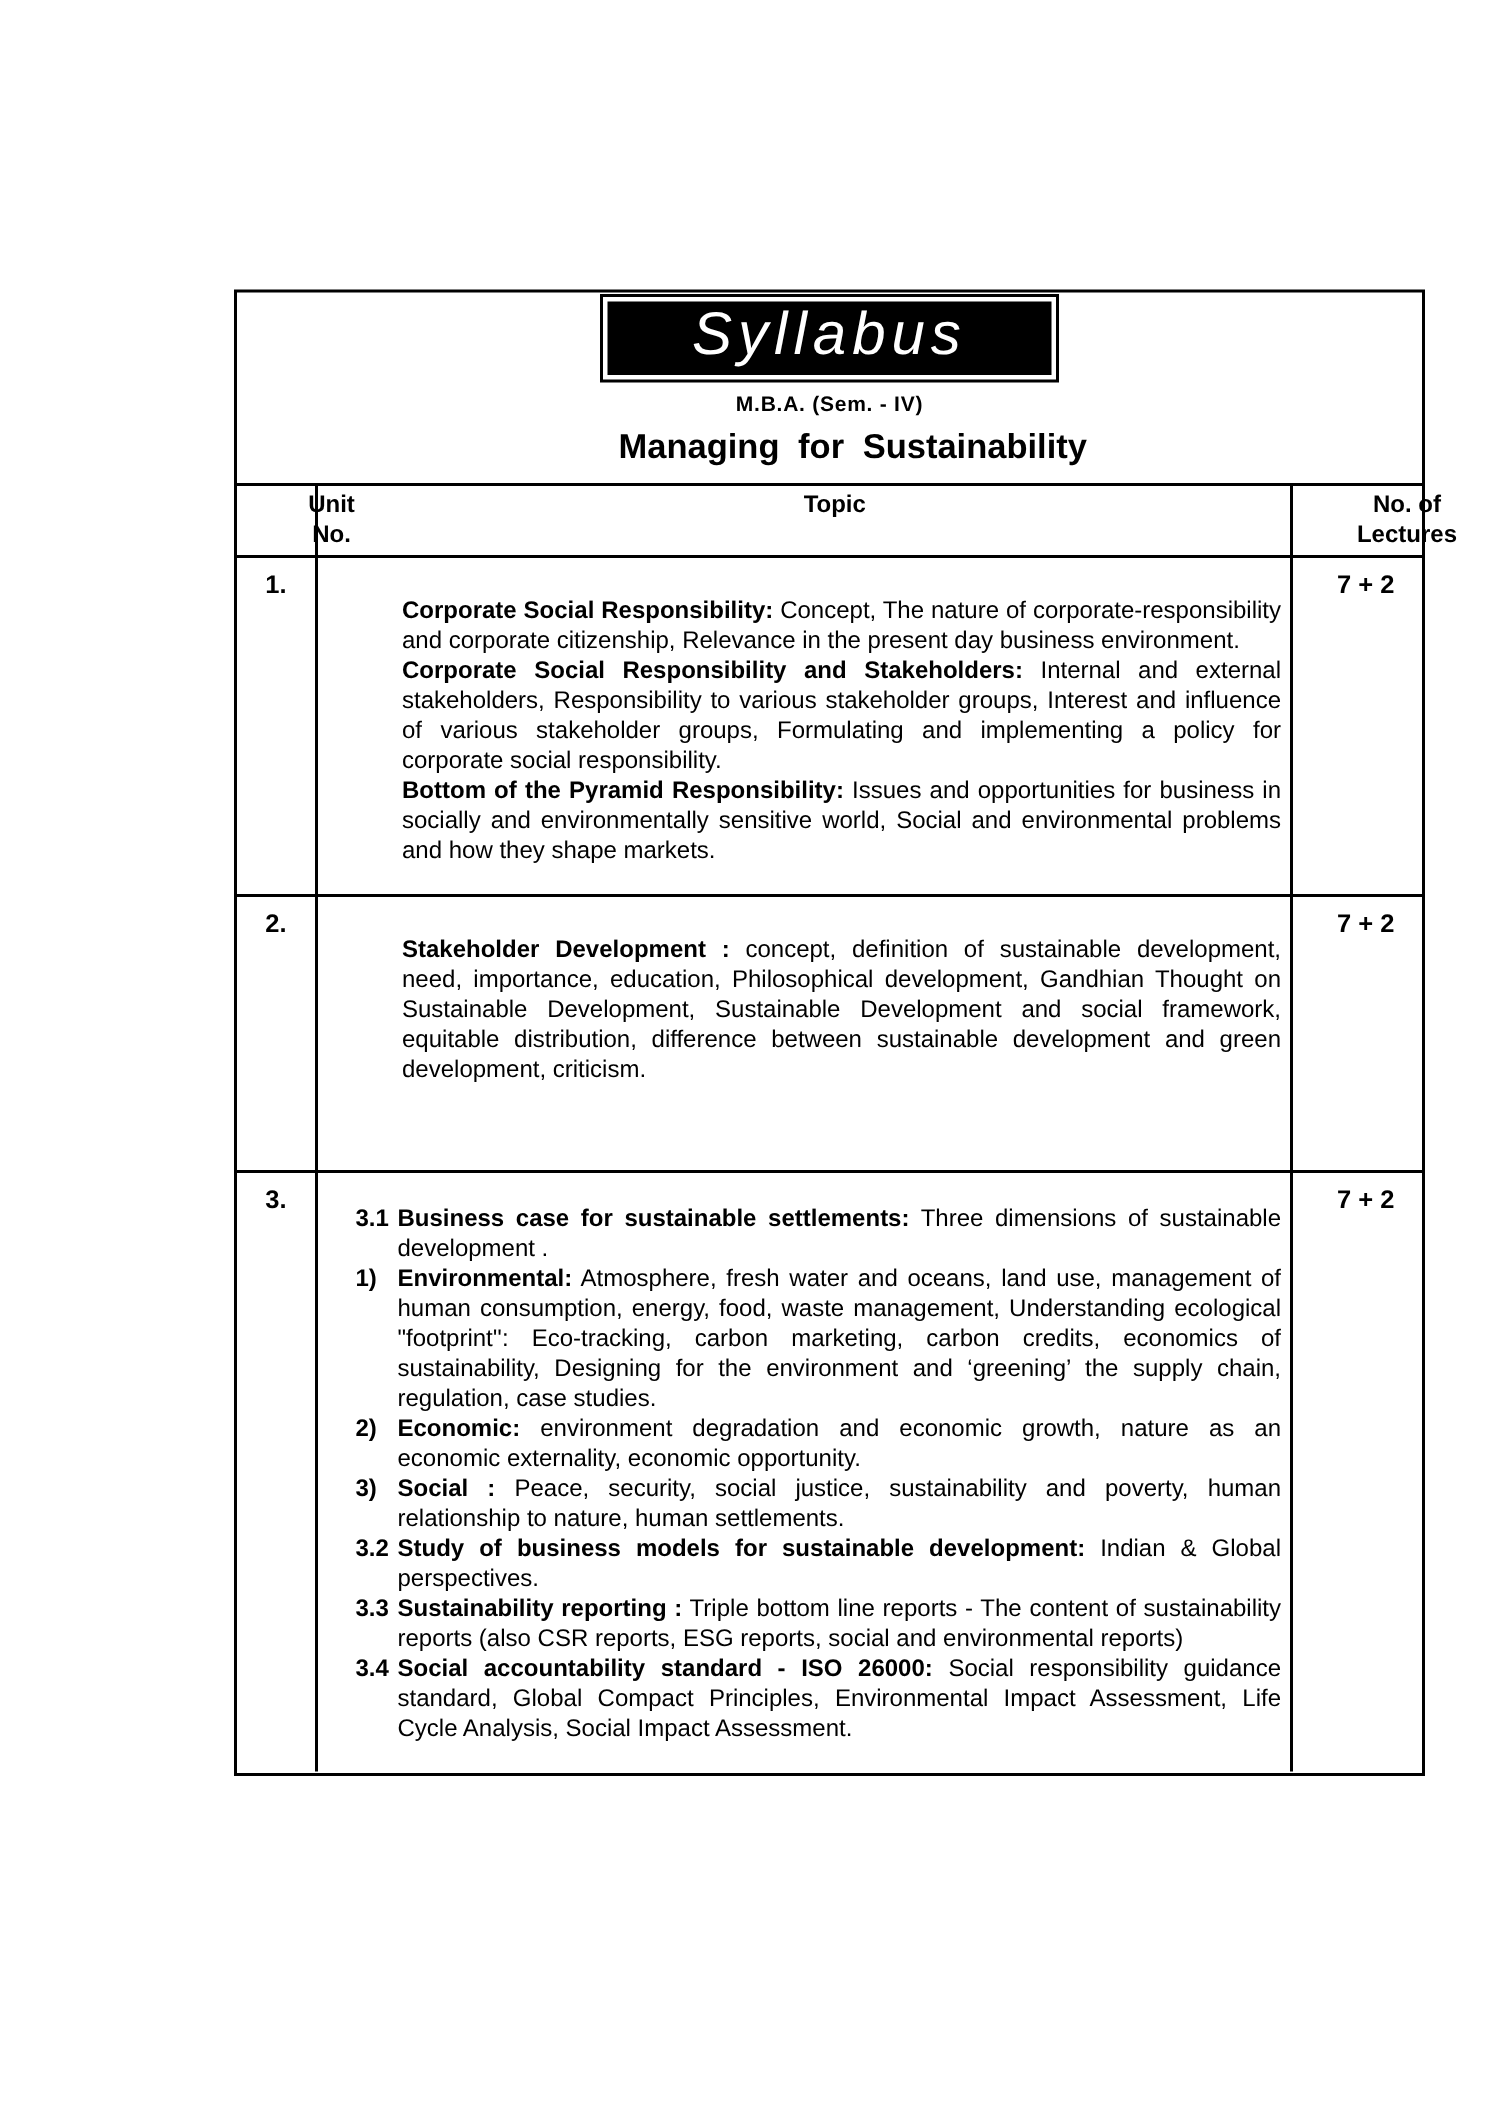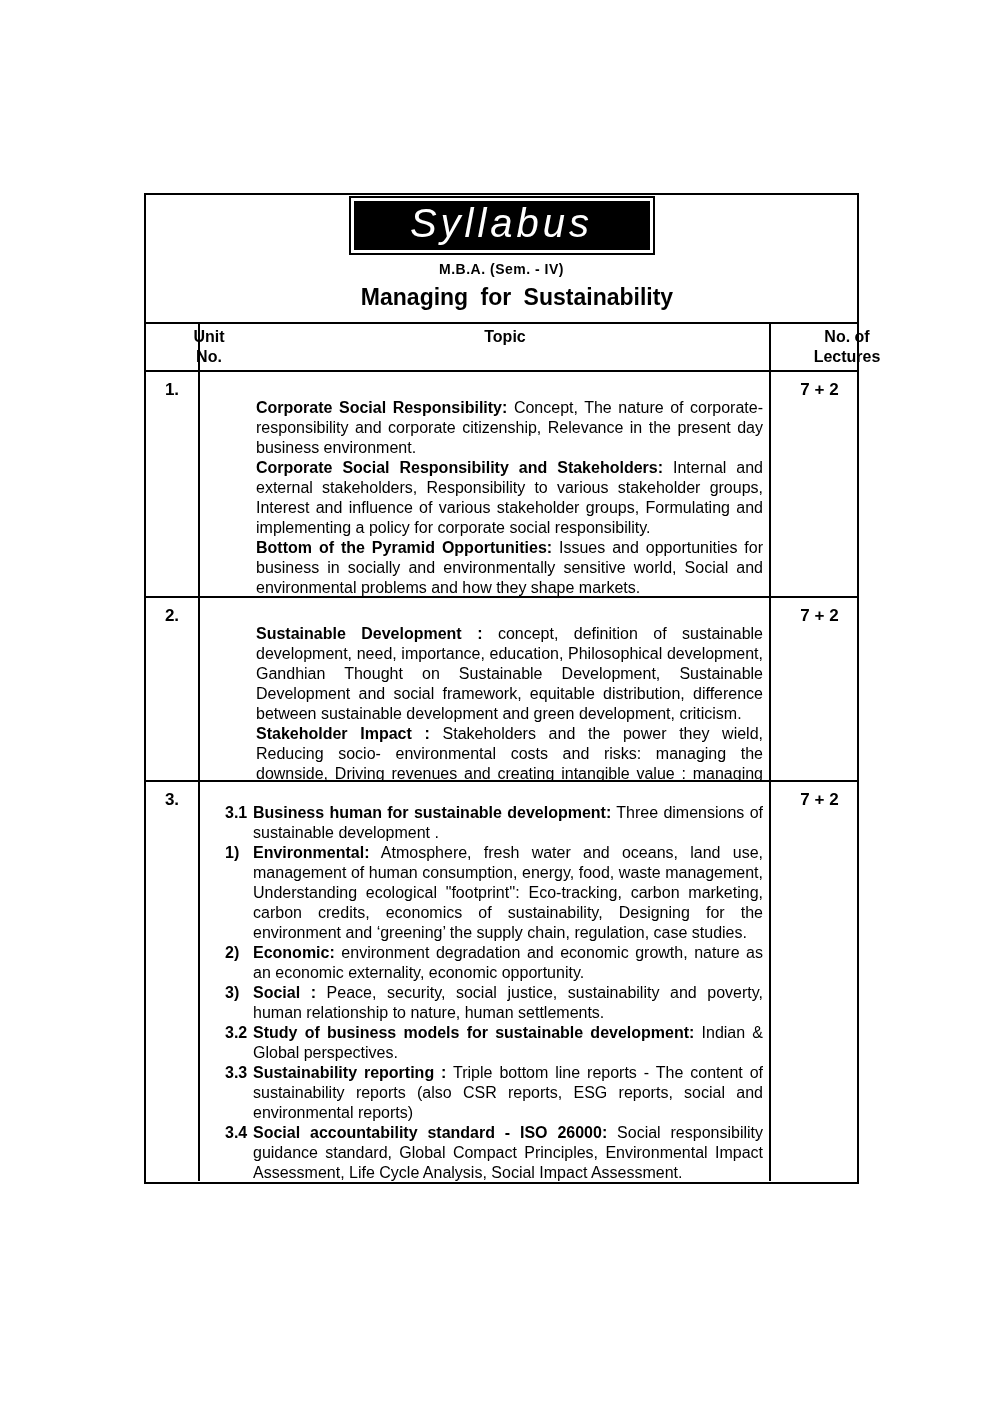--- a/index.html
+++ b/index.html
@@ -5,22 +5,22 @@
   * { margin:0; padding:0; box-sizing:border-box; }
   html,body { width:992px; height:1403px; }
   body {
     background:#ffffff;
     font-family:"Liberation Sans", sans-serif;
     color:#000000;
     position:relative;
   }
   .frame {
     position:absolute;
-    left:144px; top:193px;
-    width:715px; height:991px;
+    left:156px; top:193px;
+    width:794px; height:991px;
     border:2px solid #000;
     background:#fff;
   }
   
   .head-area {
     height:128px;
     border-bottom:2px solid #000;
     text-align:center;
   }
   .banner-outer {
@@ -129,40 +129,39 @@
     <div class="c-border"><span class="hdr-unit-label">Unit No.</span></div>
     <div class="c-border">Topic</div>
     <div><span class="hdr-lect-label">No. of Lectures</span></div>
   </div>
 
   <div class="trow row-1">
     <div class="cell-unit">1.</div>
     <div class="cell-topic">
       <p class="para"><b>Corporate Social Responsibility:</b><span> Concept, The nature of corporate-responsibility and corporate citizenship, Relevance in the present day business environment.</span></p>
       <p class="para"><b>Corporate Social Responsibility and Stakeholders:</b><span> Internal and external stakeholders, Responsibility to various stakeholder groups, Interest and influence of various stakeholder groups, Formulating and implementing a policy for corporate social responsibility.</span></p>
-      <p class="para"><b>Bottom of the Pyramid Opportunities:</b><span> Issues and opportunities for business in socially and environmentally sensitive world, Social and environmental problems and how they shape markets.</span></p>
+      <p class="para"><b>Bottom of the Pyramid Responsibility:</b><span> Issues and opportunities for business in socially and environmentally sensitive world, Social and environmental problems and how they shape markets.</span></p>
     </div>
     <div class="cell-lect">7 + 2</div>
   </div>
 
   <div class="trow row-2">
     <div class="cell-unit">2.</div>
     <div class="cell-topic">
-      <p class="para"><b>Sustainable Development :</b><span> concept, definition of sustainable development, need, importance, education, Philosophical development, Gandhian Thought on Sustainable Development, Sustainable Development and social framework, equitable distribution, difference between sustainable development and green development, criticism.</span></p>
-      <p class="para"><b>Stakeholder Impact :</b><span> Stakeholders and the power they wield, Reducing socio- environmental costs and risks: managing the downside, Driving revenues and creating intangible value : managing the upside.</span></p>
+      <p class="para"><b>Stakeholder Development :</b><span> concept, definition of sustainable development, need, importance, education, Philosophical development, Gandhian Thought on Sustainable Development, Sustainable Development and social framework, equitable distribution, difference between sustainable development and green development, criticism.</span></p>
     </div>
     <div class="cell-lect">7 + 2</div>
   </div>
 
   <div class="trow row-3 last">
     <div class="cell-unit">3.</div>
     <div class="cell-topic">
       <div class="item">
           <span class="num">3.1</span>
-          <div class="itext"><b>Business human for sustainable development:</b><span> Three dimensions of sustainable development .</span></div>
+          <div class="itext"><b>Business case for sustainable settlements:</b><span> Three dimensions of sustainable development .</span></div>
         </div>
       <div class="item">
           <span class="num">1)</span>
           <div class="itext"><b>Environmental:</b><span> Atmosphere, fresh water and oceans, land use, management of human consumption, energy, food, waste management, Understanding ecological "footprint'': Eco-tracking, carbon marketing, carbon credits, economics of sustainability, Designing for the environment and ‘greening’ the supply chain, regulation, case studies.</span></div>
         </div>
       <div class="item">
           <span class="num">2)</span>
           <div class="itext"><b>Economic:</b><span> environment degradation and economic growth, nature as an economic externality, economic opportunity.</span></div>
         </div>
       <div class="item">

